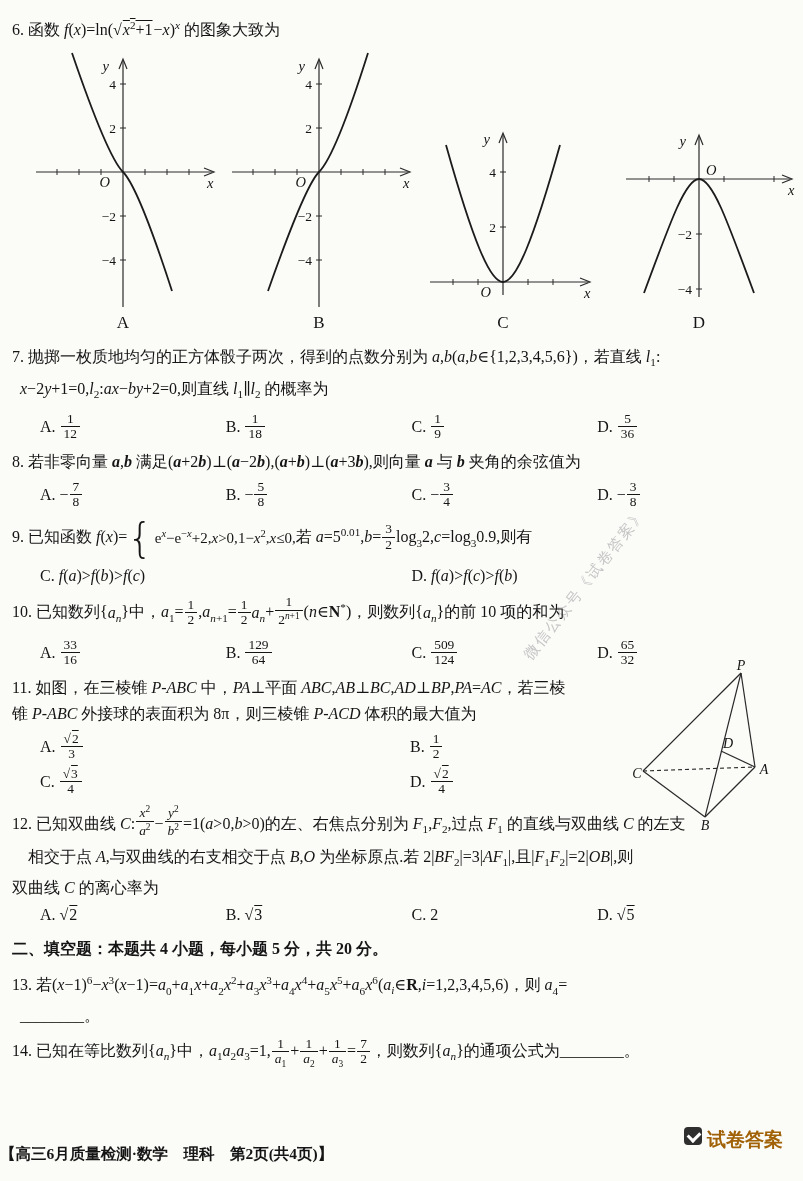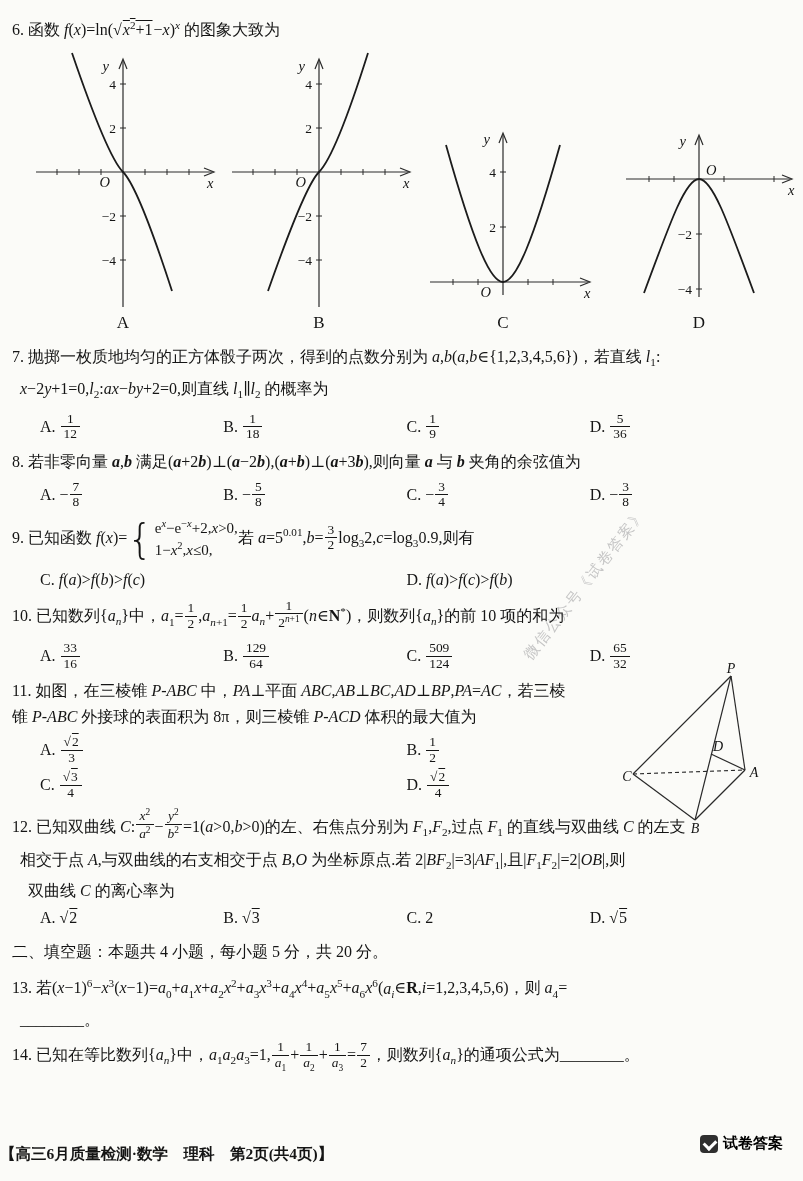--- a/index.html
+++ b/index.html
@@ -1,61 +1,61 @@
 <!DOCTYPE html>
 <html><head>
 <meta charset="utf-8">
 <title>高三6月质量检测·数学 理科 第2页</title>
 <style>
   *{margin:0;padding:0;box-sizing:border-box}
   html,body{background:#9a9a9a}
   .page{position:relative;width:803px;height:1181px;margin:0 auto;background:#fbfbf8;
         font-family:"Liberation Serif","DejaVu Serif",serif;color:#151515;font-size:16px;overflow:hidden}
-  .content{position:relative;padding:12px 30px 0 12px;z-index:2}
+  .content{position:relative;padding:12px 20px 0 12px;z-index:2}
   .q{margin-bottom:7px}
   .stem{line-height:26px}
   .stem.tall{line-height:30px}
   i{font-family:"Liberation Serif",serif}
   sup,sub{font-size:0.7em}
   
   .opts{display:flex;margin:5px 0 2px 28px;align-items:flex-start}
   .opt{width:190px}
   .opt2{width:385px}
   .opt3{width:370px}
   
   .fr{display:inline-block;vertical-align:-0.5em;text-align:center;line-height:1.08;font-size:0.84em;margin:0 1px}
   .fr .n{display:block;padding:0 3px;border-bottom:1px solid #151515}
   .fr .d{display:block;padding:0 3px}
   .ov{text-decoration:overline;padding:0 1px}
   
   .pw{display:inline-flex;align-items:center;vertical-align:middle}
   .brace{font-size:40px;font-weight:200;line-height:.85;margin-right:2px;font-family:"DejaVu Sans",sans-serif}
-  .cases{display:inline-flex;flex-direction:column;font-size:15px;line-height:1.4;text-align:left}
+  .cases{display:inline-flex;flex-direction:row;font-size:15px;line-height:1.4;text-align:left}
   
   .graphs{display:flex;margin:2px 0 0 14px}
   .graph{width:196px}
   .g text{font-size:13.5px;font-family:"Liberation Serif",serif;fill:#151515}
   .g .vl{font-style:italic;font-size:14.5px}
   .g .cl{font-size:17px}
   .ax{stroke:#2a2a2a;stroke-width:1.2;fill:none}
   .tk{stroke:#2a2a2a;stroke-width:1}
   .cv{stroke:#1c1c1c;stroke-width:1.8;fill:none}
   
-  .sec{font-weight:normal;line-height:26px;margin:12px 0 5px 0}
+  .sec{font-weight:bold;line-height:26px;margin:12px 0 5px 0}
   
   .q11{position:relative}
   .q11 .stem{width:628px}
   .fig{position:absolute;right:4px;top:-16px}
   .fig line,.fig path{stroke:#2a2a2a;stroke-width:1.2;fill:none}
   .fig .dash{stroke-dasharray:4 3}
   .fig text{font-style:italic;font-size:14px;fill:#151515;font-family:"Liberation Serif",serif}
   
   .footer{position:absolute;left:0;right:12px;bottom:16px;font-weight:bold;font-size:15.5px;z-index:3}
-  .brand{position:absolute;right:20px;bottom:28px;display:flex;align-items:center;font-weight:bold;
-         font-size:15px;color:#000000;z-index:4;font-family:"Liberation Sans",sans-serif}
+  .brand{position:absolute;right:20px;bottom:28px;display:flex;align-items:flex-start;font-weight:bold;
+         font-size:19px;color:#a16207;z-index:4;font-family:"Liberation Sans",sans-serif}
   .brand-icon{width:18px;height:18px;border-radius:4px;background:#2f2f2f;display:inline-block;margin-right:5px;position:relative}
   .brand-icon::after{content:'';position:absolute;left:4px;top:4px;width:9px;height:6px;
          border-left:3px solid #fff;border-bottom:3px solid #fff;transform:rotate(-45deg)}
   .wm-diag{position:absolute;left:520px;top:652px;transform:rotate(-52deg);transform-origin:0 0;
          color:#c5c5c5;font-size:15px;letter-spacing:2px;white-space:nowrap;z-index:1}
 </style>
 </head>
 <body>
 
 <div class="page">
@@ -238,22 +238,22 @@
         <text x="112" y="11" text-anchor="middle">P</text>
         <text x="8" y="119" text-anchor="middle">C</text>
         <text x="135" y="115" text-anchor="middle">A</text>
         <text x="76" y="171" text-anchor="middle">B</text>
         <text x="99" y="89" text-anchor="middle">D</text>
       </svg>
     </div>
 
     <div class="q">
       <div class="stem tall">12. 已知双曲线 <i>C</i>:<span class="fr"><span class="n"><i>x</i><sup>2</sup></span><span class="d"><i>a</i><sup>2</sup></span></span>−<span class="fr"><span class="n"><i>y</i><sup>2</sup></span><span class="d"><i>b</i><sup>2</sup></span></span>=1(<i>a</i>&gt;0,<i>b</i>&gt;0)的左、右焦点分别为 <i>F</i><sub>1</sub>,<i>F</i><sub>2</sub>,过点 <i>F</i><sub>1</sub> 的直线与双曲线 <i>C</i> 的左支</div>
-      <div class="stem" style="margin-left:8px">相交于点 <i>A</i>,与双曲线的右支相交于点 <i>B</i>,<i>O</i> 为坐标原点.若 2|<i>BF</i><sub>2</sub>|=3|<i>AF</i><sub>1</sub>|,且|<i>F</i><sub>1</sub><i>F</i><sub>2</sub>|=2|<i>OB</i>|,则</div>
-      <div class="stem" style="margin-left:16px">双曲线 <i>C</i> 的离心率为</div>
+      <div class="stem" style="margin-left:16px">相交于点 <i>A</i>,与双曲线的右支相交于点 <i>B</i>,<i>O</i> 为坐标原点.若 2|<i>BF</i><sub>2</sub>|=3|<i>AF</i><sub>1</sub>|,且|<i>F</i><sub>1</sub><i>F</i><sub>2</sub>|=2|<i>OB</i>|,则</div>
+      <div class="stem" style="">双曲线 <i>C</i> 的离心率为</div>
       <div class="opts">
         <span class="opt">A. √<span class="ov">2</span></span>
         <span class="opt">B. √<span class="ov">3</span></span>
         <span class="opt">C. 2</span>
         <span class="opt">D. √<span class="ov">5</span></span>
       </div>
     </div>
 
     <div class="sec">二、填空题：本题共 4 小题，每小题 5 分，共 20 分。</div>
 

